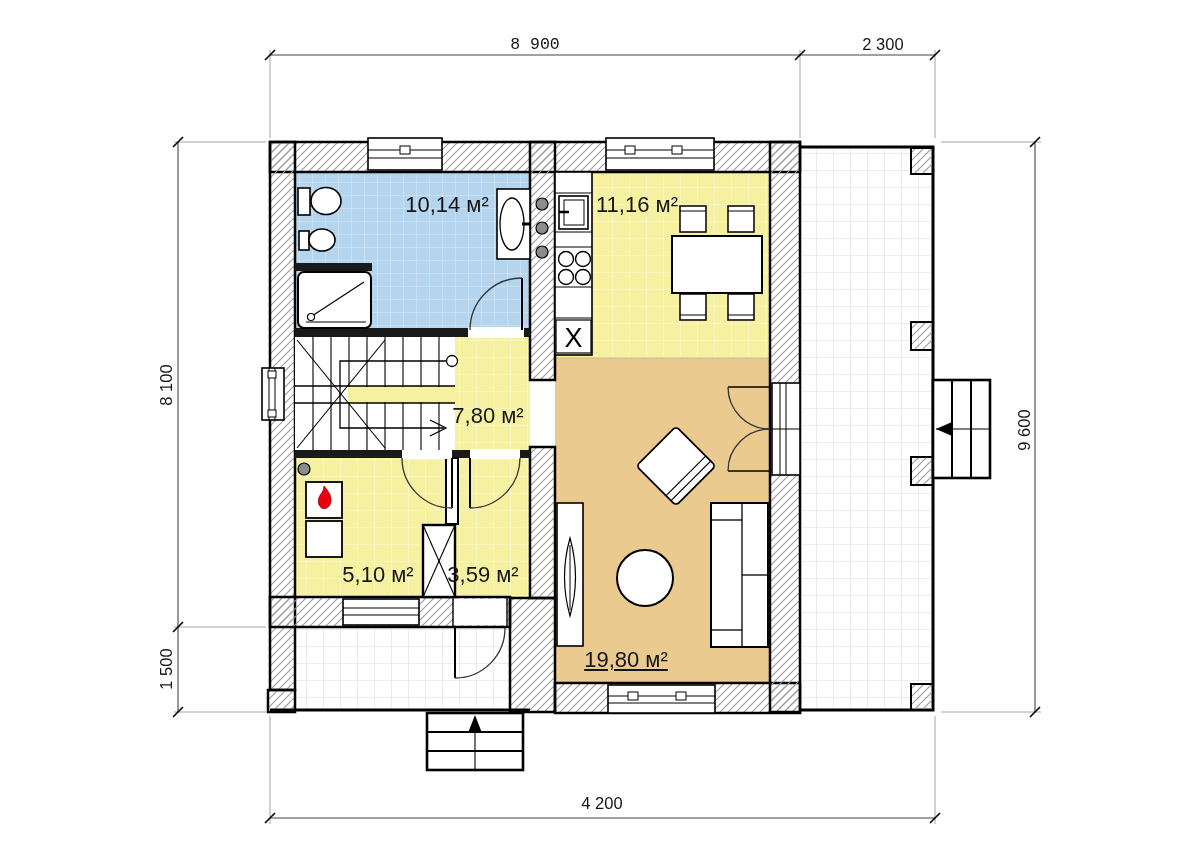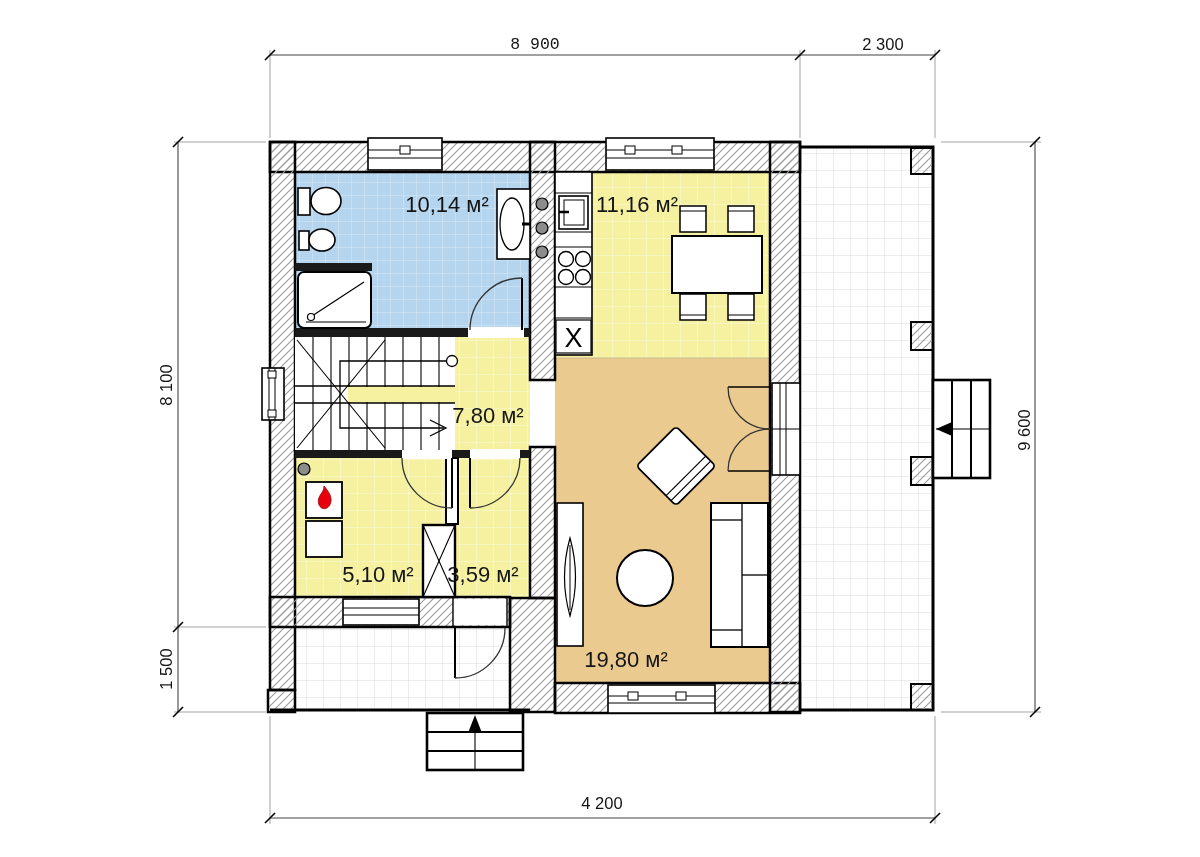--- a/index.html
+++ b/index.html
@@ -346,21 +346,21 @@
       <line x1="930" y1="823" x2="940" y2="813"></line>
     </g>
   </g>
 </svg>
 
 <div class="lbl room-lbl" style="left:447px;top:205px;">10,14 м²</div>
 <div class="lbl room-lbl" style="left:637px;top:205px;text-align:right;">11,16 м²</div>
 <div class="lbl room-lbl" style="left:488px;top:400px;margin-top:16px;">7,80 м²</div>
 <div class="lbl room-lbl" style="left:378px;top:575px;">5,10 м²</div>
 <div class="lbl room-lbl" style="left:483px;top:575px;">3,59 м²</div>
-<div class="lbl room-lbl" style="left:626px;top:660px;">19,80 м²</div>
+<div class="lbl room-lbl" style="left:626px;top:660px;text-decoration:underline;">19,80 м²</div>
 
 <div class="lbl dim-lbl" style="left:535px;top:44px;font-family:Liberation Mono, monospace;">8 900</div>
 <div class="lbl dim-lbl" style="left:867px;top:44px;margin-left:16px;">2 300</div>
 <div class="lbl dim-lbl rot" style="left:166px;top:385px;">8 100</div>
 <div class="lbl dim-lbl rot" style="left:166px;top:669px;">1 500</div>
 <div class="lbl dim-lbl rot" style="left:1024px;top:430px;">9 600</div>
 <div class="lbl dim-lbl" style="left:602px;top:803px;">4 200</div>
 </div>
 
 </body></html>

